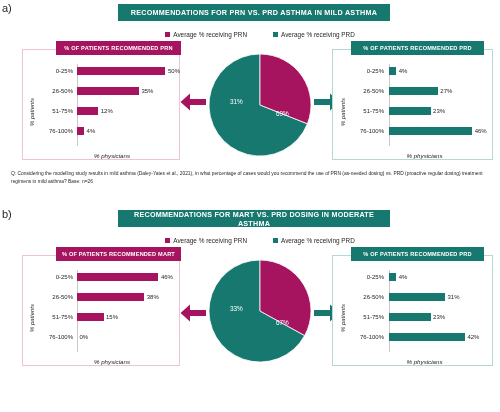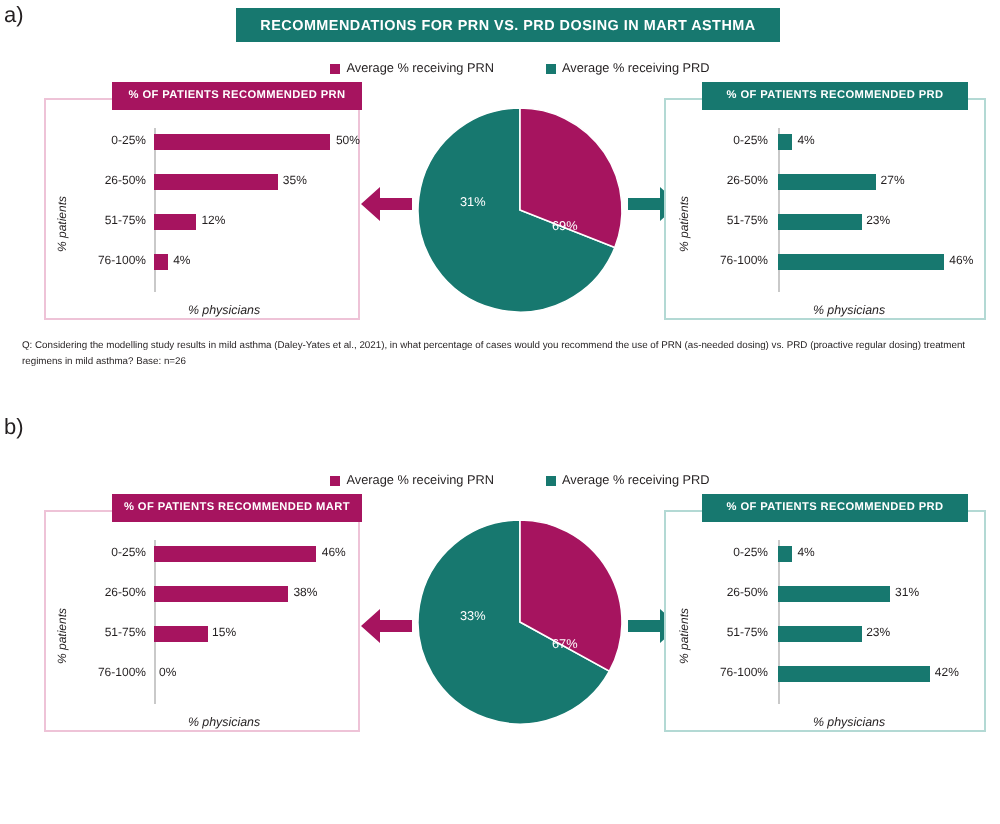--- a/index.html
+++ b/index.html
@@ -110,21 +110,21 @@
   }
   .panel-a .foot{top:170px;}
 </style>
 </head>
 <body>
 
 <div class="panel panel-a">
 
   <div class="sect-label">a)</div>
 
-  <div class="head-banner">RECOMMENDATIONS FOR PRN VS. PRD DOSING IN MART ASTHMA</div>
+  <div class="head-banner">RECOMMENDATIONS FOR PRN VS. PRD ASTHMA IN MILD ASTHMA</div>
 
   <div class="legend">
     <div class="legend-item">
       <span class="legend-sw sw-prn"></span>
       <span>Average % receiving PRN</span>
     </div>
     <div class="legend-item">
       <span class="legend-sw sw-prd"></span>
       <span>Average % receiving PRD</span>
     </div>
@@ -210,20 +210,21 @@
     </div>
   </div>
 
   <div class="foot">Q: Considering the modelling study results in mild asthma (Daley-Yates et al., 2021), in what percentage of cases would you recommend the use of PRN (as-needed dosing) vs. PRD (proactive regular dosing) treatment regimens in mild asthma? Base: n=26</div>
 </div>
 
 <div class="panel panel-b">
 
   <div class="sect-label">b)</div>
 
+  <div class="head-banner">RECOMMENDATIONS FOR MART VS. PRD DOSING IN MODERATE ASTHMA</div>
 
   <div class="legend">
     <div class="legend-item">
       <span class="legend-sw sw-prn"></span>
       <span>Average % receiving PRN</span>
     </div>
     <div class="legend-item">
       <span class="legend-sw sw-prd"></span>
       <span>Average % receiving PRD</span>
     </div>

